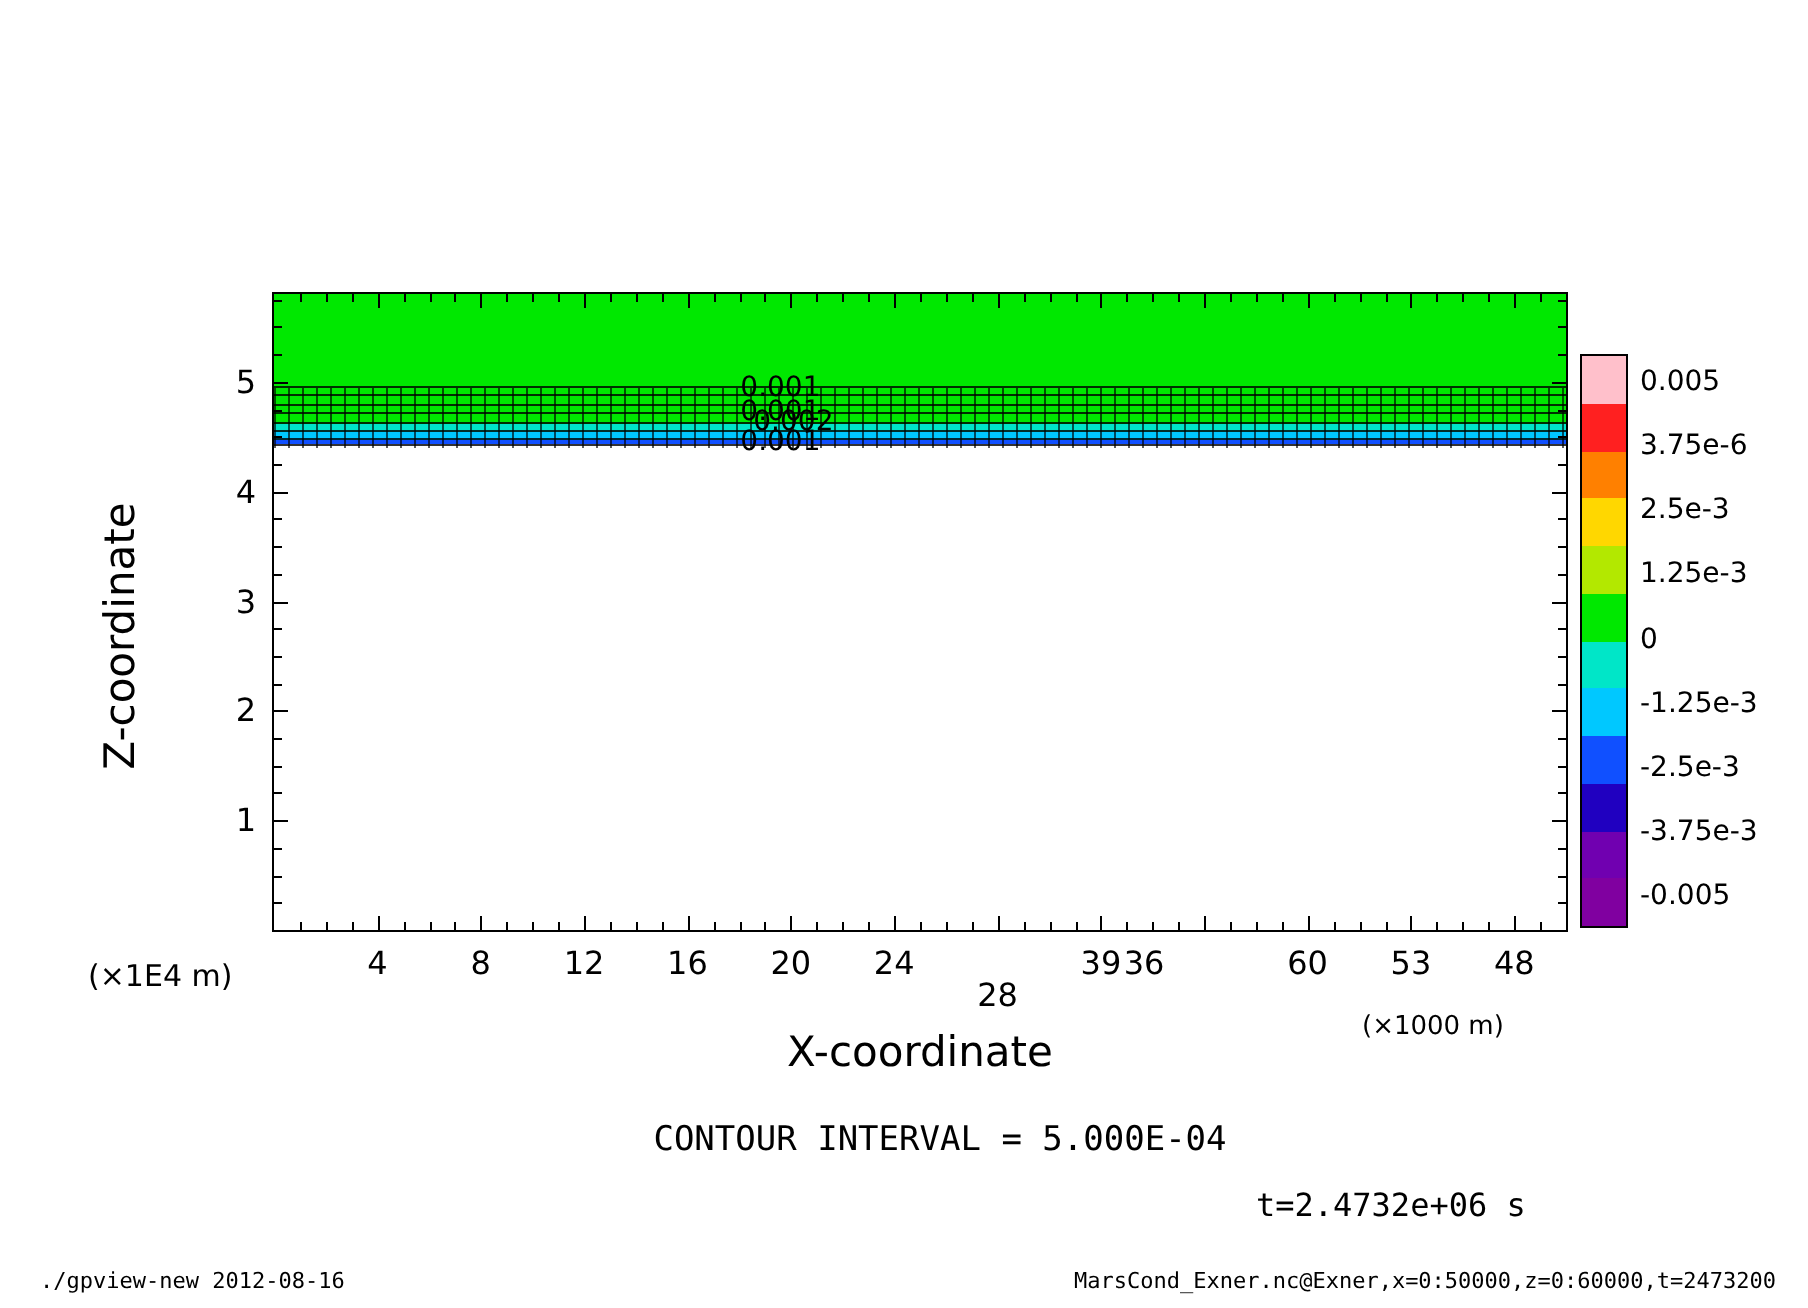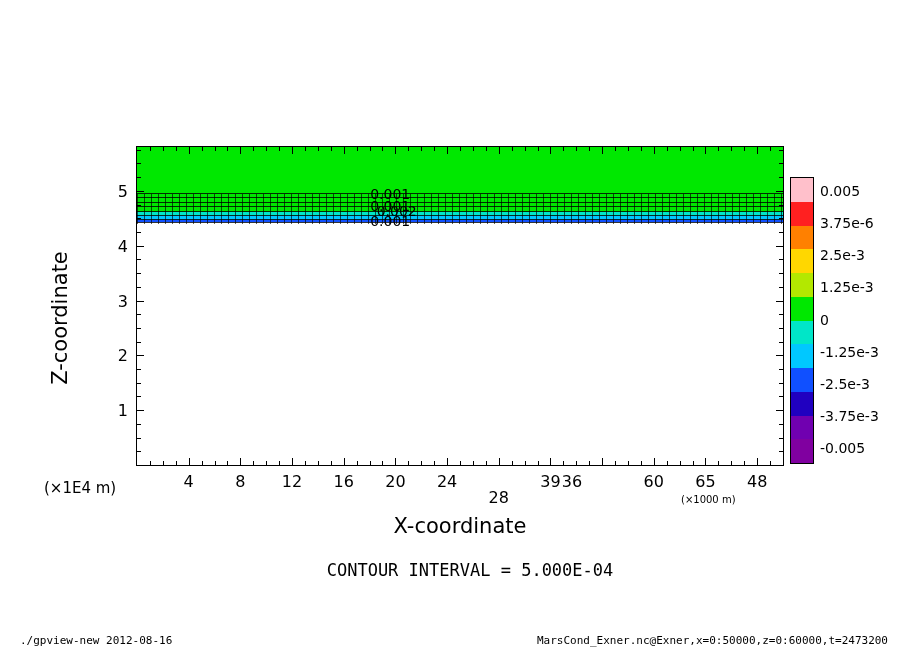--- a/index.html
+++ b/index.html
@@ -83,22 +83,22 @@
     text-align: center;
     font-size: 21px;
     transform: rotate(-90deg);
     transform-origin: 50% 50%;
   }
   #xunit-left {
     left: 44px; top: 479px;
     font-size: 15px;
   }
   #xunit-right {
-    left: 681px; top: 494px;
-    font-size: 10px;
+    left: 681px; top: 506px;
+    font-size: 13px;
   }
 
   
   .contour-label {
     position: absolute;
     font-size: 14px;
     color: #000;
     transform: translate(-50%, -50%);
     white-space: nowrap;
   }
@@ -330,34 +330,35 @@
       <div class="cb-cell" style="height: 23.75px; background: rgb(0, 232, 0);"></div>
       <div class="cb-cell" style="height: 23.75px; background: rgb(0, 230, 200);"></div>
       <div class="cb-cell" style="height: 23.75px; background: rgb(0, 200, 255);"></div>
       <div class="cb-cell" style="height: 23.75px; background: rgb(16, 80, 255);"></div>
       <div class="cb-cell" style="height: 23.75px; background: rgb(32, 0, 192);"></div>
       <div class="cb-cell" style="height: 23.75px; background: rgb(112, 0, 176);"></div>
       <div class="cb-cell" style="height: 23.75px; background: rgb(128, 0, 160);"></div>
     </div>
 
   <div class="abs" id="contour-interval">CONTOUR INTERVAL = 5.000E-04</div>
+  <div class="abs" id="time-label">t=2.4732e+06 s</div>
   <div class="abs" id="footer-left">./gpview-new  2012-08-16</div>
   <div class="abs" id="footer-right">MarsCond_Exner.nc@Exner,x=0:50000,z=0:60000,t=2473200</div>
 
 <div class="xtick-label" style="left: 188.68px; top: 472px;">4</div>
     <div class="xtick-label" style="left: 240.36px; top: 472px;">8</div>
     <div class="xtick-label" style="left: 292.04px; top: 472px;">12</div>
     <div class="xtick-label" style="left: 343.72px; top: 472px;">16</div>
     <div class="xtick-label" style="left: 395.4px; top: 472px;">20</div>
     <div class="xtick-label" style="left: 447.08px; top: 472px;">24</div>
     <div class="xtick-label" style="left: 498.76px; top: 488px;">28</div>
     <div class="xtick-label" style="left: 550.44px; top: 472px;">39</div>
     <div class="xtick-label" style="left: 572px; top: 472px;">36</div>
     <div class="xtick-label" style="left: 653.8px; top: 472px;">60</div>
-    <div class="xtick-label" style="left: 705.48px; top: 472px;">65</div>
+    <div class="xtick-label" style="left: 705.48px; top: 472px;">53</div>
     <div class="xtick-label" style="left: 757.16px; top: 472px;">48</div>
     <div class="ytick-label" style="left: 104px; width: 24px; top: 410.172px;">1</div>
     <div class="ytick-label" style="left: 104px; width: 24px; top: 355.345px;">2</div>
     <div class="ytick-label" style="left: 104px; width: 24px; top: 300.517px;">3</div>
     <div class="ytick-label" style="left: 104px; width: 24px; top: 245.69px;">4</div>
     <div class="ytick-label" style="left: 104px; width: 24px; top: 190.862px;">5</div>
     <div class="cb-label" style="top: 191px;">0.005</div>
     <div class="cb-label" style="top: 223.125px;">3.75e-6</div>
     <div class="cb-label" style="top: 255.25px;">2.5e-3</div>
     <div class="cb-label" style="top: 287.375px;">1.25e-3</div>

